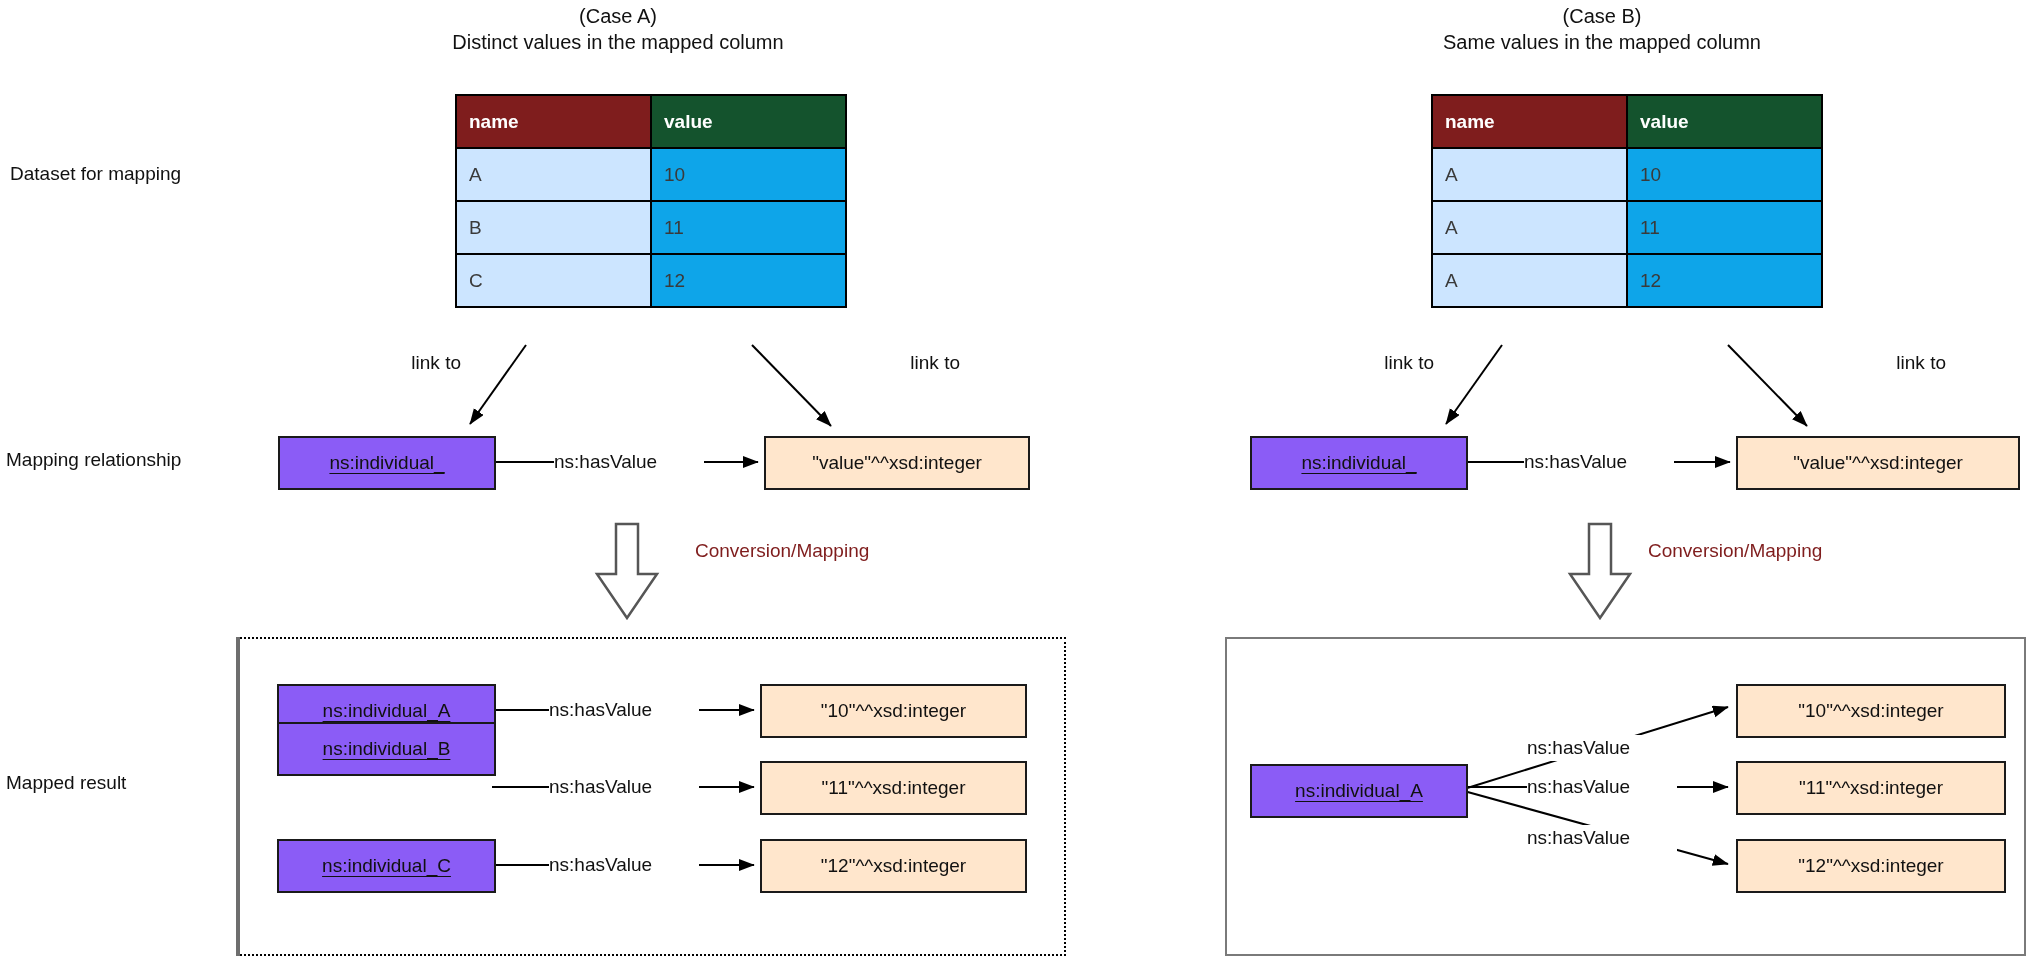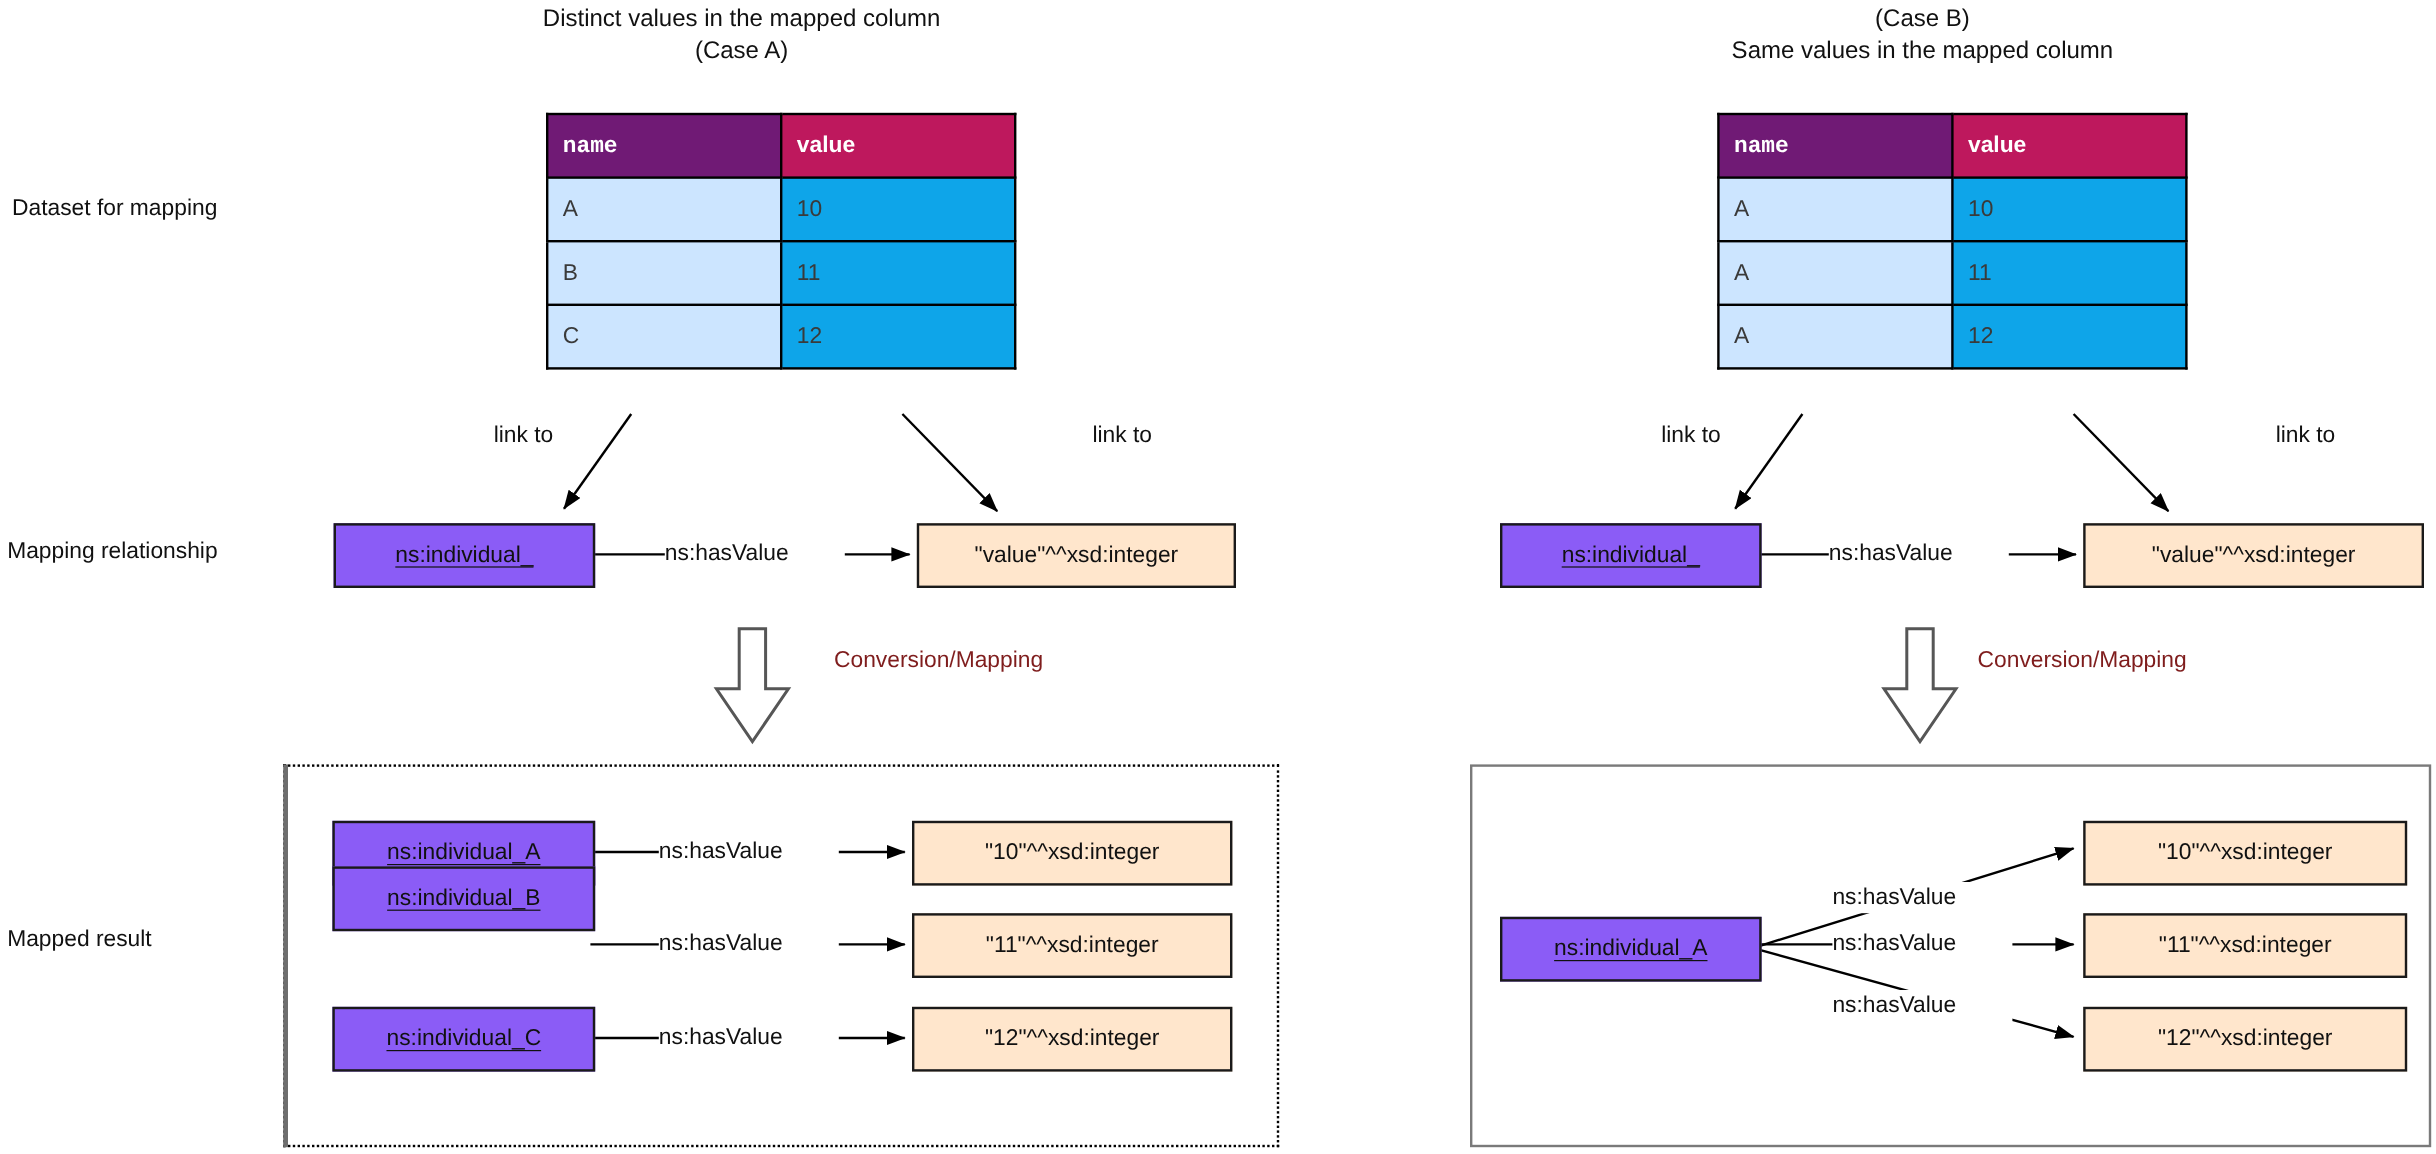--- a/index.html
+++ b/index.html
@@ -19,22 +19,22 @@
     font-size:19px;
   }
   table.ds th{
     width:181px;height:51px;border:2.5px solid #000;text-align:left;
     padding:0 0 0 12px;color:#ffffff;font-weight:bold;font-size:19px;
   }
   table.ds td{
     height:51px;border:2.5px solid #000;text-align:left;
     padding:0 0 0 12px;color:#3a3a3a;font-weight:normal;
   }
-  th.hblue{background:#701a75;font-family:Liberation Mono, monospace;}
-  th.horange{background:#be185d;margin-left:38px;}
+  th.hblue{background:#7f1d1d;}
+  th.horange{background:#14532d;margin-left:38px;}
   td.cblue{background:#cce5ff;}
   td.corange{background:#0ea5e9;}
   .linkto{
     position:absolute;width:120px;text-align:right;font-size:19px;color:#111;z-index:3;
   }
   .node{
     position:absolute;height:50px;border:2px solid #1a1a1a;z-index:3;
     display:flex;align-items:center;justify-content:center;
     font-size:19px;color:#111;white-space:nowrap;
   }
@@ -94,22 +94,22 @@
     <path d="M1464,791 L1728,864" stroke="#000" stroke-width="2" fill="none" marker-end="url(#ah)"></path>
 
     <polygon points="1589,524 1611,524 1611,574 1630,574 1600,618 1570,574 1589,574" fill="#ffffff" stroke="#565656" stroke-width="2.5"></polygon>
   </svg>
 
   <div class="side-label" style="left:10px;top:163px">Dataset for mapping</div>
   <div class="side-label" style="left:6px;top:449px">Mapping relationship</div>
   <div class="side-label" style="left:6px;top:772px">Mapped result</div>
 
   <div class="panel-title" style="left:298px">
+    <div>(Case A)</div>
     <div>Distinct values in the mapped column</div>
-    <div>(Case A)</div>
   </div>
 
   <table class="ds" style="left:455px;top:94px">
     <tbody>
         <tr>
       <th class="hblue">name</th>
       <th class="horange">value</th>
     </tr>
     <tr>
       <td class="cblue">A</td>

